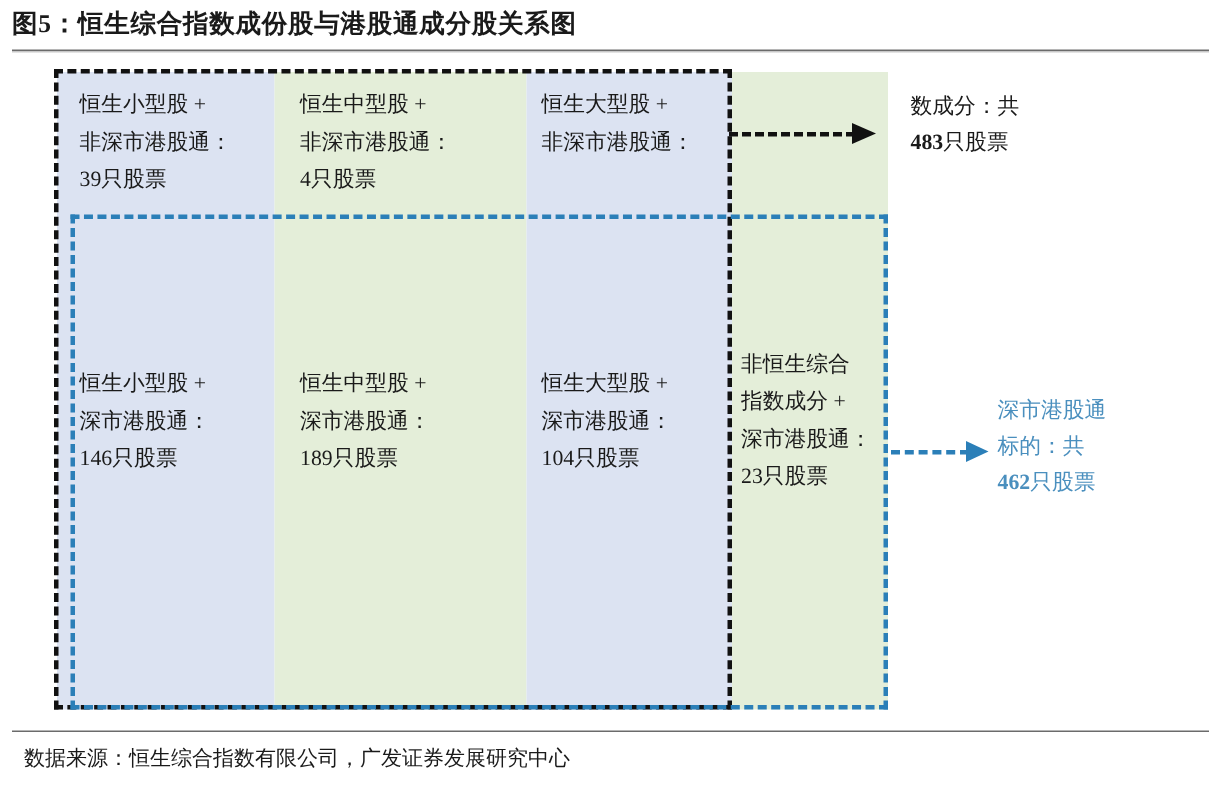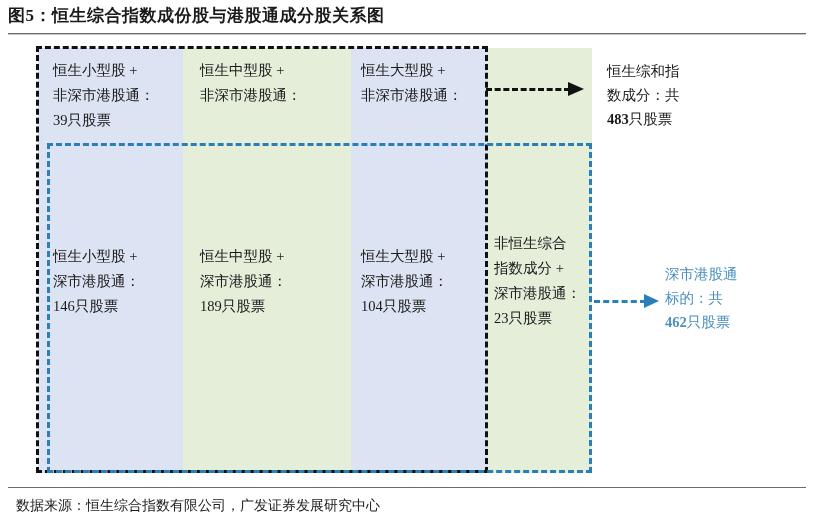--- a/index.html
+++ b/index.html
@@ -167,20 +167,21 @@
 
   <div class="cell" id="cell-small-non">
     <span class="ln">恒生小型股 +</span>
     <span class="ln">非深市港股通：</span>
     <span class="ln"><b>39</b><span>只股票</span></span>
   </div>
 
   <div class="cell" id="cell-mid-non">
     <span class="ln">恒生中型股 +</span>
     <span class="ln">非深市港股通：</span>
+    <span class="ln"><b>4</b><span>只股票</span></span>
   </div>
 
   <div class="cell" id="cell-large-non">
     <span class="ln">恒生大型股 +</span>
     <span class="ln">非深市港股通：</span>
   </div>
 
   <div class="cell" id="cell-small-sz">
     <span class="ln">恒生小型股 +</span>
     <span class="ln">深市港股通：</span>
@@ -206,21 +207,20 @@
     <span class="ln"><b>23</b><span>只股票</span></span>
   </div>
 
   <div class="arrow-line" id="arrow-hsci-line"></div>
   <div class="arrow-head" id="arrow-hsci-head"></div>
 
   <div class="arrow-line" id="arrow-szhk-line"></div>
   <div class="arrow-head" id="arrow-szhk-head"></div>
 
   <div class="annot" id="annot-hsci">
-    <span class="ln">恒生综和指</span>
     <span class="ln">数成分：共</span>
     <span class="ln"><b>483</b><span>只股票</span></span>
   </div>
 
   <div class="annot" id="annot-szhk">
     <span class="ln">深市港股通</span>
     <span class="ln">标的：共</span>
     <span class="ln"><b>462</b><span>只股票</span></span>
   </div>
 

